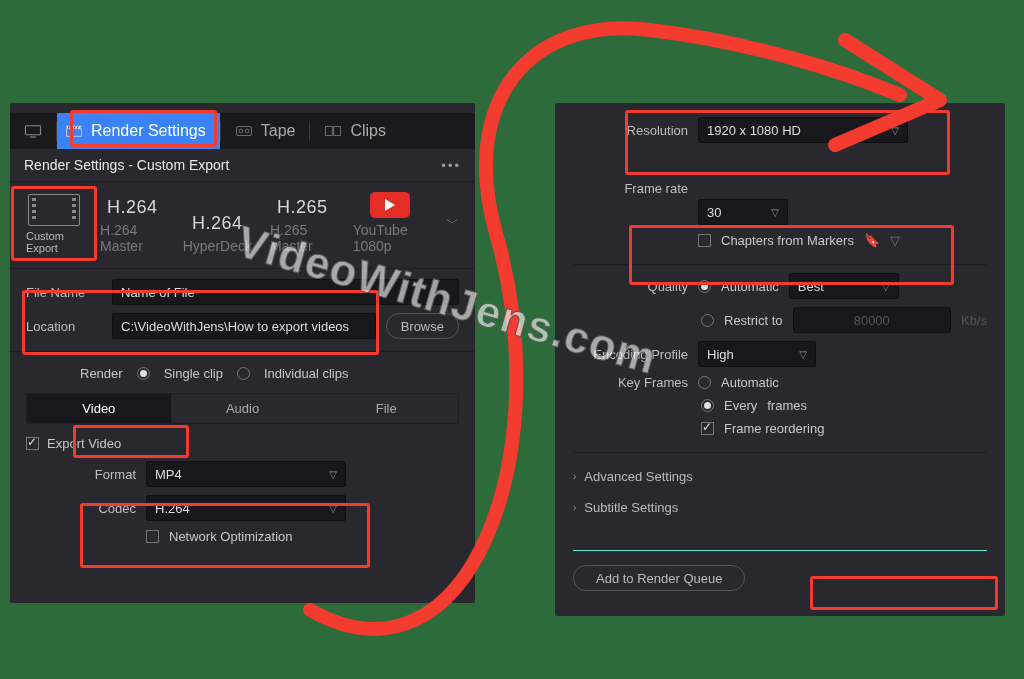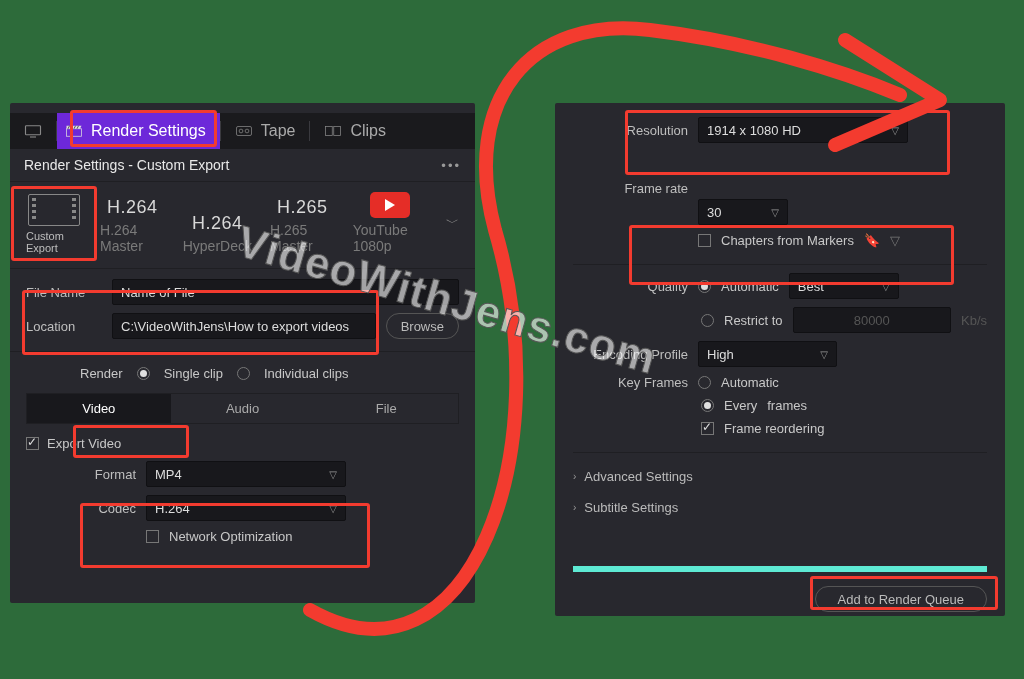--- a/index.html
+++ b/index.html
@@ -5,21 +5,21 @@
   * { box-sizing: border-box; margin: 0; padding: 0; font-family: "Segoe UI", Arial, sans-serif; }
   body { background: #2d6b3a; width: 1024px; height: 679px; position: relative; overflow: hidden; }
   .panel { position: absolute; background: #28282e; color: #c8c8c8; font-size: 13px; border-radius: 2px; }
   .panel.left  { left: 10px;  top: 103px; width: 465px; height: 500px; }
   .panel.right { left: 555px; top: 103px; width: 450px; height: 513px; }
 
   
   .tabbar { position: absolute; left: 10px; top: 113px; width: 465px; height: 36px;
             background: #1a1a1d; display: flex; align-items: center; color: #aaa; z-index: 2; }
   .tabbar .tab { display: flex; align-items: center; gap: 8px; padding: 0 14px; height: 100%; cursor: pointer; }
-  .tabbar .tab.active { background: #6d28d9; color: #fff; padding-left: 8px; }
+  .tabbar .tab.active { background: #3b82f6; color: #fff; padding-left: 8px; }
   .tabbar .icon { width: 18px; height: 14px; }
   .tabbar .sep { width: 1px; height: 20px; background: #3a3a3f; }
 
   .left-inner { padding-top: 46px; display: flex; flex-direction: column; height: 100%; }
 
   .title-row { display: flex; align-items: center; padding: 8px 14px; }
   .title-row .title { color: #e8e8e8; font-size: 14px; }
   .title-row .dots { margin-left: auto; letter-spacing: 2px; color: #999; cursor: pointer; }
 
   .presets { display: flex; align-items: flex-end; gap: 18px; padding: 10px 16px 14px 16px; border-top: 1px solid #1f1f23; border-bottom: 1px solid #1f1f23; }
@@ -62,21 +62,21 @@
   .r-row { display:flex; align-items:center; gap:10px; margin-bottom:8px; }
   .r-row .rlbl { width:115px; text-align:right; color:#bfbfbf; }
   .r-sub { display:flex; align-items:center; gap:10px; margin-left:125px; margin-bottom:8px; }
   .num { width:46px; text-align:center; }
   .kbs { color:#555; }
   .placeholder { color:#555; }
 
   .exp { display:flex; align-items:center; gap:8px; padding:8px 0; color:#bbb; cursor:pointer; }
   .exp .tri { font-size:10px; color:#999; }
 
-  .footer { margin-top:auto; display:flex; justify-content:flex-end; padding: 14px 0 4px 0; border-top:6px solid #5eead4; }
+  .footer { margin-top:auto; display:flex; justify-content:flex-start; padding: 14px 0 25px 0; border-top:1px solid #5eead4; }
 
   
   .hl { position:absolute; border:3px solid #f33b2f; border-radius:3px; pointer-events:none; z-index:5; }
 
   
   .arrow { position:absolute; left:280px; top:0; width:700px; height:680px; pointer-events:none; z-index:6; }
 
   
   .wm { position:absolute; left:230px; top:275px; font-size:44px; font-weight:700;
         color:rgba(255,255,255,0.60); transform: rotate(16deg);
@@ -205,21 +205,21 @@
       </div>
     </div>
   </div>
 </div>
 
 <div class="panel right">
   <div class="right-inner">
     <div class="r-row">
       <span class="rlbl">Resolution</span>
       <div class="sel" style="width:210px;">
-        <span>1914 x 1080 HD</span>
+        <span>1920 x 1080 HD</span>
           <span class="caret">▽</span>
       </div>
     </div>
     <div class="r-row">
       <span class="rlbl">Frame rate</span>
       <div class="sel" style="width:90px;margin-top:48px;">
         <span>30</span>
           <span class="caret">▽</span>
       </div>
     </div>
@@ -243,21 +243,21 @@
     </div>
     <div class="r-sub" style="margin-left:128px;">
       <span class="radio"></span>
       <span>Restrict to</span>
       <span class="inp num placeholder" style="display:flex;align-items:center;justify-content:center;width:60px;">80000</span>
       <span class="kbs">Kb/s</span>
     </div>
 
     <div class="r-row">
       <span class="rlbl">Encoding Profile</span>
-      <div class="sel" style="width:139px;">
+      <div class="sel" style="width:118px;">
         <span>High</span>
           <span class="caret">▽</span>
       </div>
     </div>
 
     <div class="r-row">
       <span class="rlbl">Key Frames</span>
       <span class="radio"></span>
       <span>Automatic</span>
     </div>

